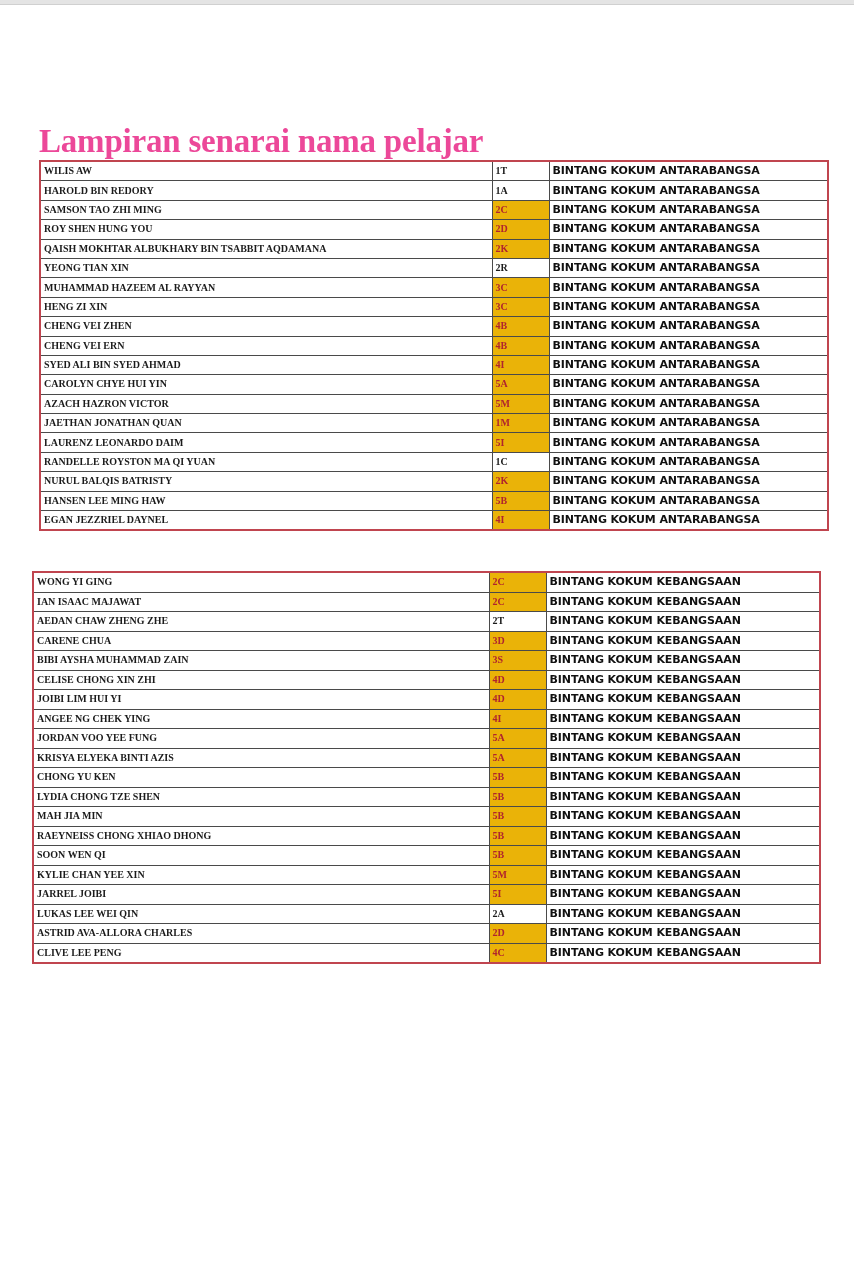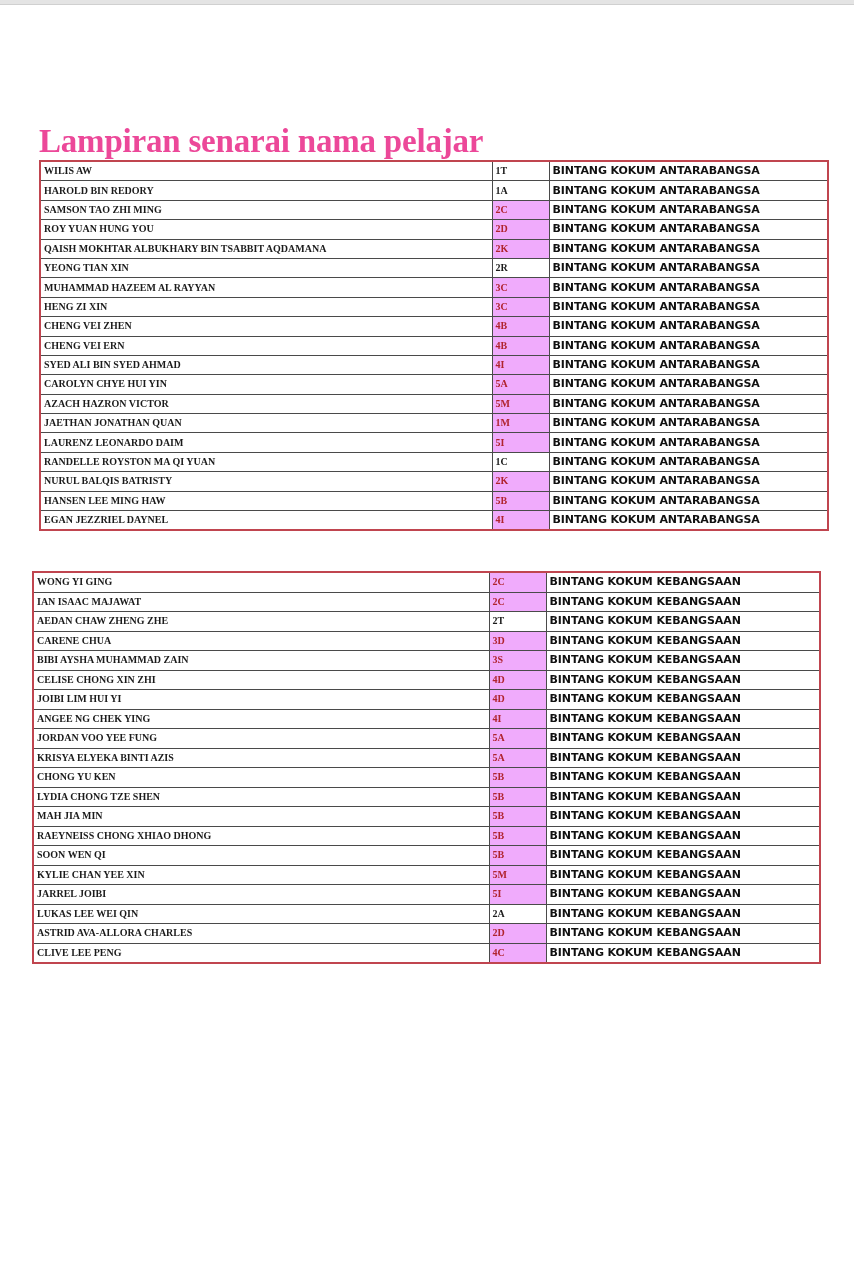--- a/index.html
+++ b/index.html
@@ -19,21 +19,21 @@
   }
   table.t1 { left: 39px; top: 160px; width: 790px; }
   table.t2 { left: 32px; top: 571px; width: 789px; padding-left: 48px; }
   table.list td {
     border: 1px solid #4a4a4a; padding: 0 3px; height: 18.4px; line-height: 18px;
     white-space: nowrap; overflow: hidden; vertical-align: middle;
   }
   table.t2 td { height: 18.5px; }
   td.name { font-family: "Liberation Serif", serif; font-weight: bold; font-size: 10px; color: #1b1b1b; }
   td.cls { font-family: "Liberation Serif", serif; font-weight: bold; font-size: 10px; color: #1b1b1b; }
-  td.cls.hl { background: #f0abfc; color: #b0242e; }
+  td.cls.hl { background: #eab308; color: #b0242e; }
   td.award { font-family: "DejaVu Sans", sans-serif; font-weight: bold; font-size: 11px; color: #111; letter-spacing: -0.1px; border-radius: 6px; }
   table.t1 col.c-name { width: 452px; }
   table.t1 col.c-cls { width: 57px; }
   table.t2 col.c-name { width: 456px; }
   table.t2 col.c-cls { width: 57px; }
 </style>
 </head>
 <body>
 
 <div class="topbar"></div>
@@ -56,21 +56,21 @@
         <td class="name">HAROLD BIN REDORY</td>
         <td class="cls">1A</td>
         <td class="award">BINTANG KOKUM ANTARABANGSA</td>
       </tr>
       <tr>
         <td class="name">SAMSON TAO ZHI MING</td>
         <td class="cls hl">2C</td>
         <td class="award">BINTANG KOKUM ANTARABANGSA</td>
       </tr>
       <tr>
-        <td class="name">ROY YUAN HUNG YOU</td>
+        <td class="name">ROY SHEN HUNG YOU</td>
         <td class="cls hl">2D</td>
         <td class="award">BINTANG KOKUM ANTARABANGSA</td>
       </tr>
       <tr>
         <td class="name">QAISH MOKHTAR ALBUKHARY BIN TSABBIT AQDAMANA</td>
         <td class="cls hl">2K</td>
         <td class="award">BINTANG KOKUM ANTARABANGSA</td>
       </tr>
       <tr>
         <td class="name">YEONG TIAN XIN</td>

